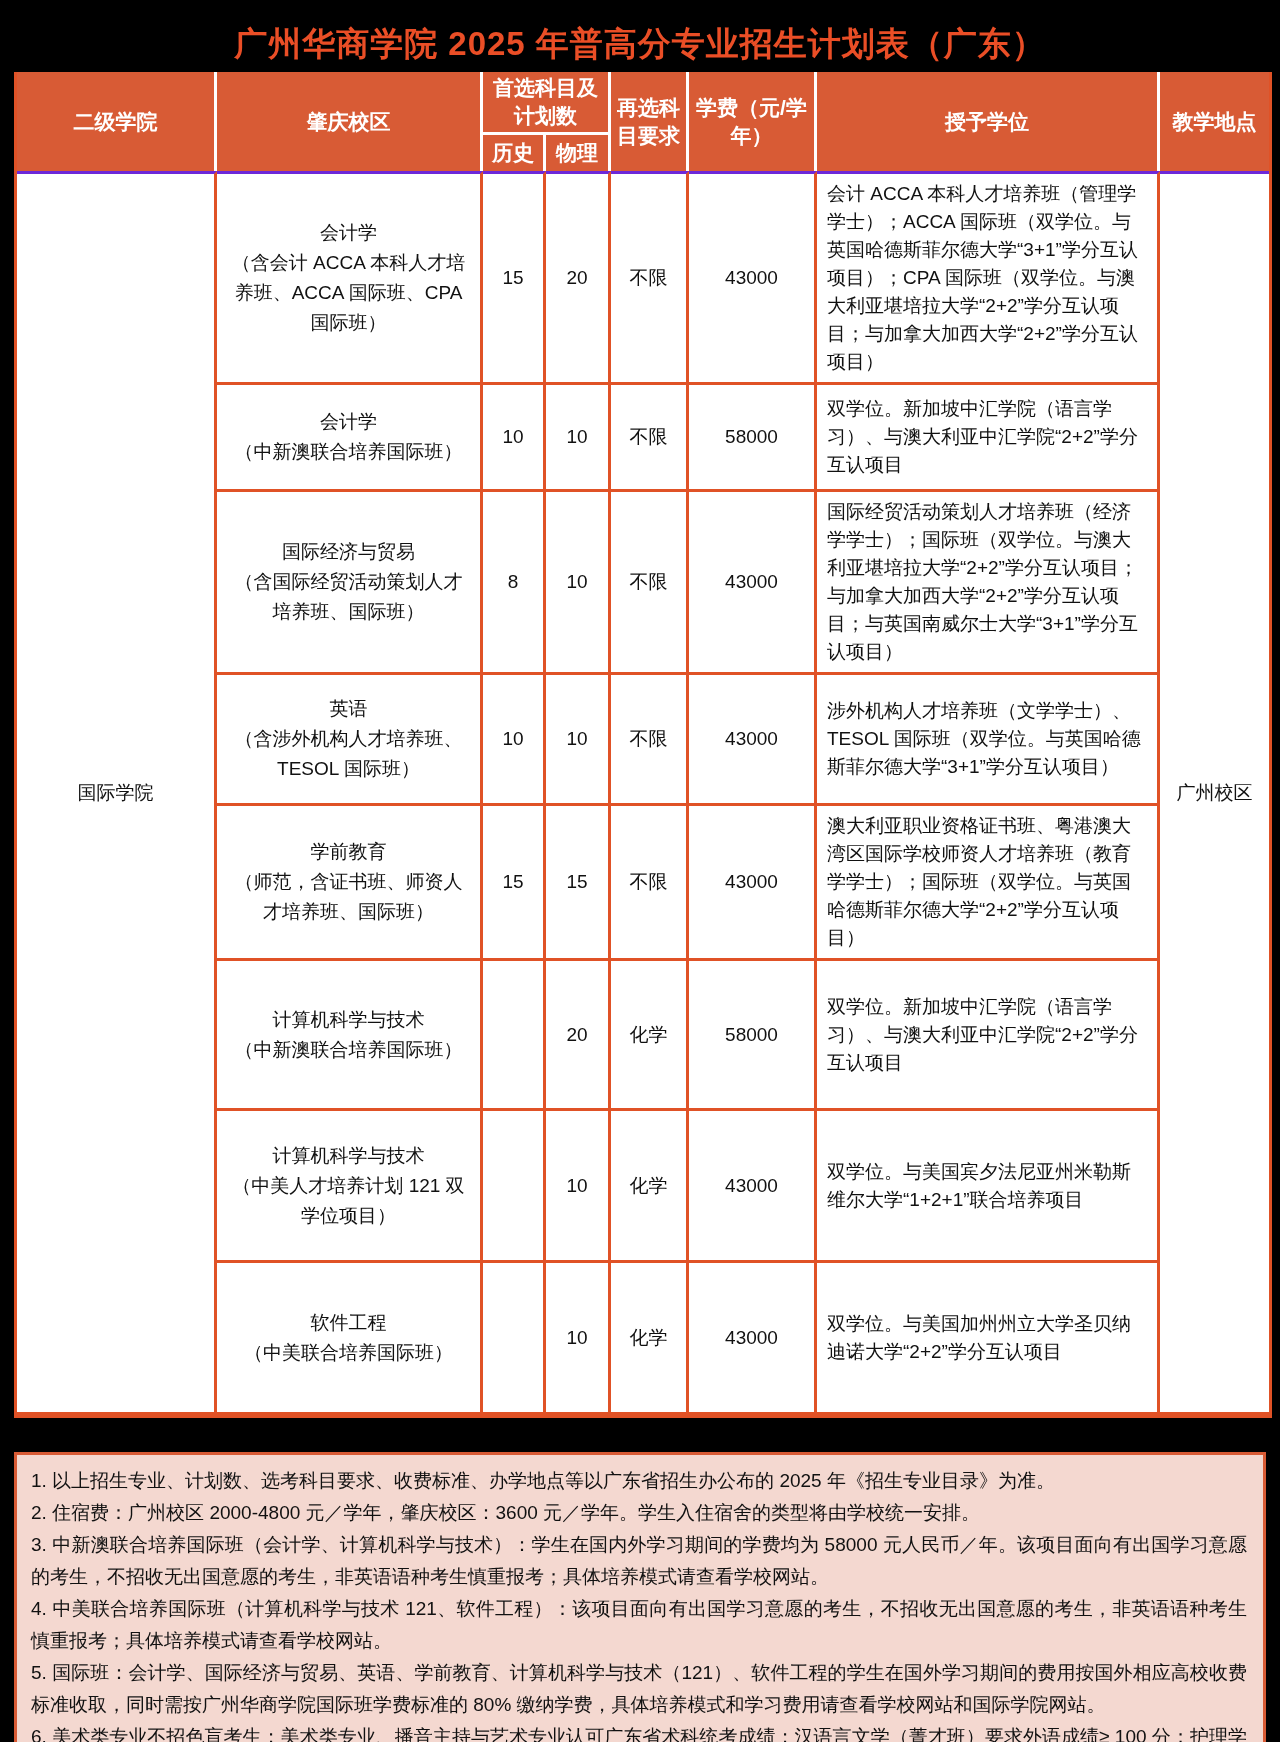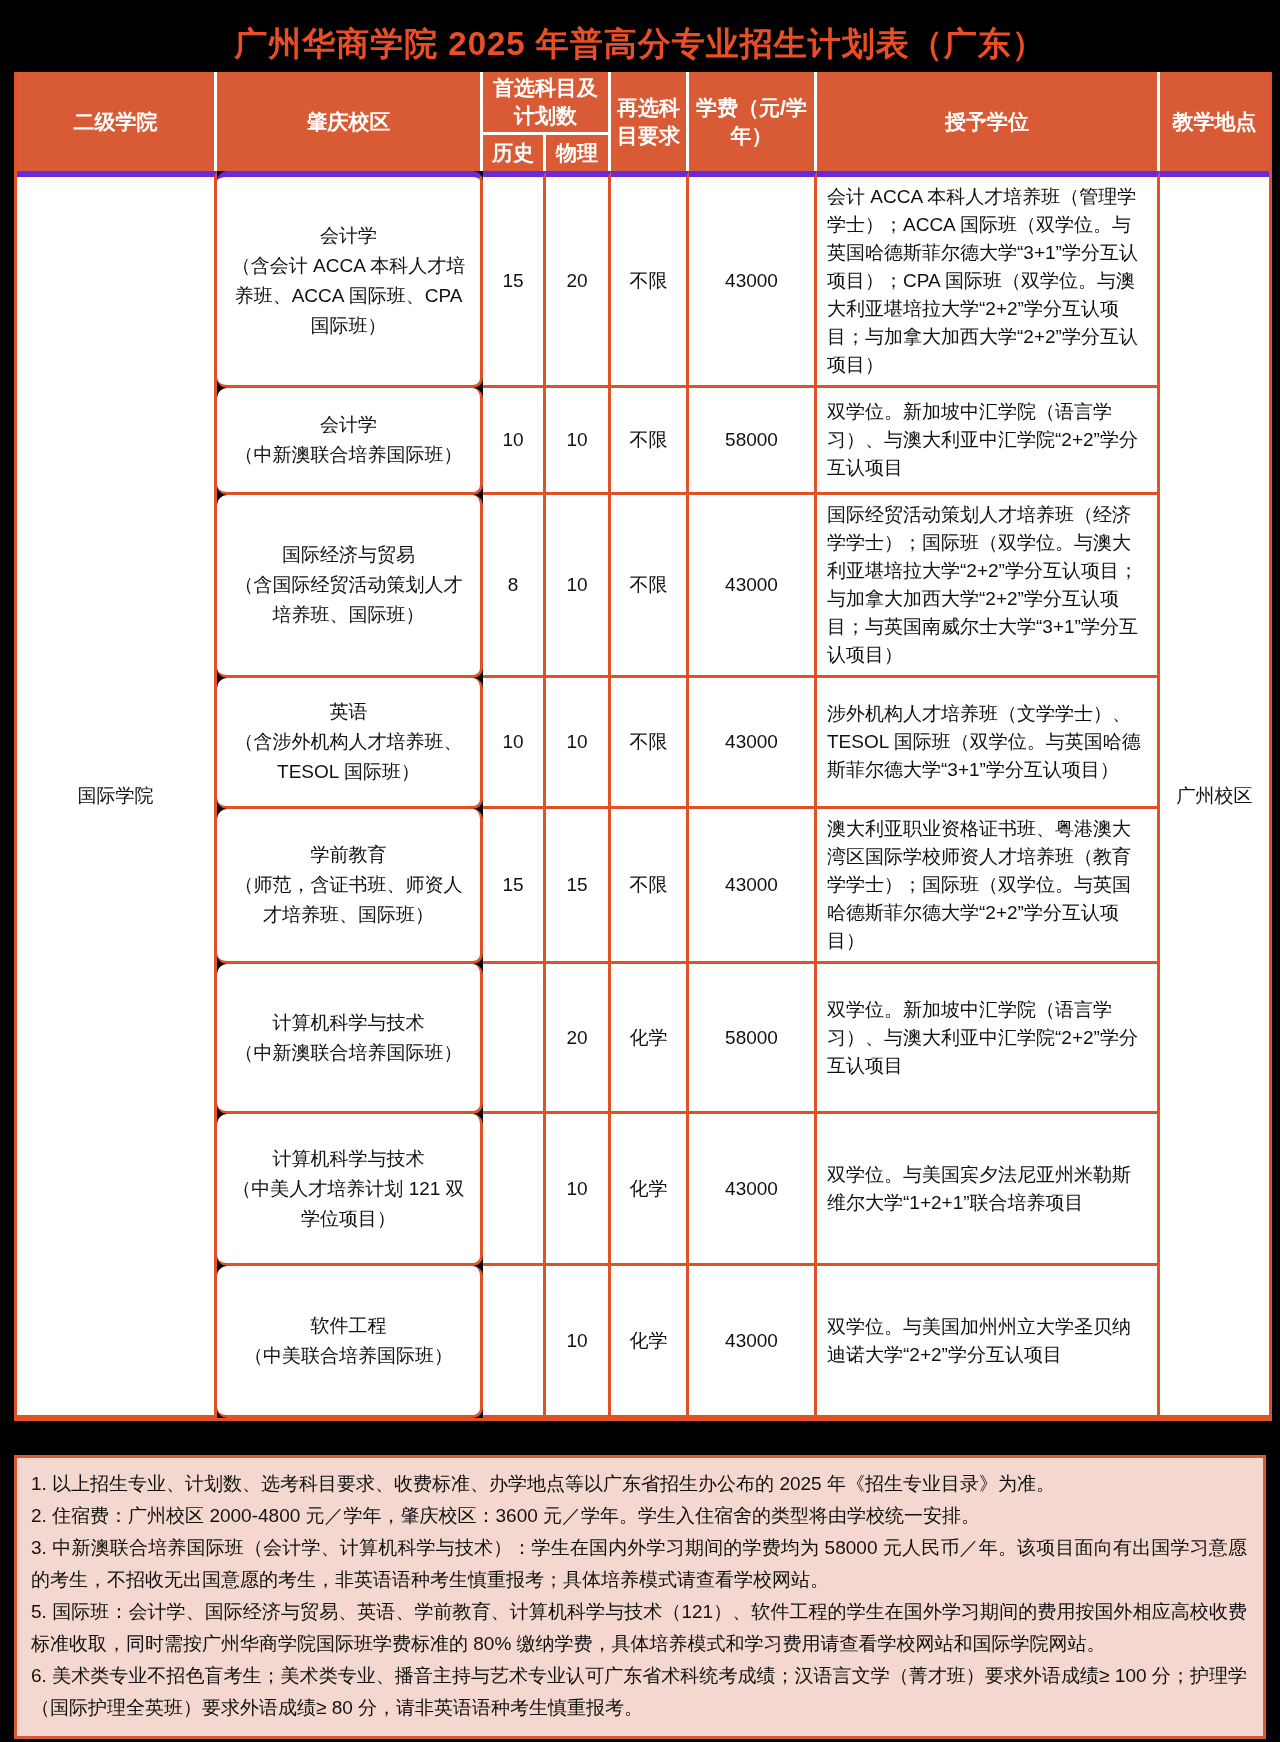--- a/index.html
+++ b/index.html
@@ -42,27 +42,27 @@
     background:#fff;
     color:#111;
     font-size:19px;
     text-align:center;
     vertical-align:middle;
     border-right:3px solid #E05226;
     border-bottom:3px solid #E05226;
     padding:4px 6px;
   }
   td.no-r{border-right:0;margin-left:48px;}
-  tbody tr.first td{border-top:6px solid #6d28d9;}
+  tbody tr.first td{border-top:3px solid #6d28d9;}
   td.degree{
     text-align:left;
     line-height:28px;
     padding:6px 10px;
   }
-  td.major{line-height:30px;padding:4px 10px;border-radius:10px;}
+  td.major{line-height:30px;padding:4px 10px;}
   .major-name{font-size:19px;}
   .major-detail{font-size:19px;}
   .hr1{height:57px;}
   .hr2{height:36px;}
   .r1{height:187px;}
   .r2{height:107px;}
   .r3{height:160px;}
   .r4{height:131px;}
   .r5{height:154px;}
   .r6{height:150px;}
@@ -202,15 +202,16 @@
       <td>43000</td>
       <td class="degree">双学位。与美国加州州立大学圣贝纳迪诺大学“2+2”学分互认项目</td>
     </tr>
   </tbody>
 </table>
 
 <div class="notes">
   <p class="note-line">1. 以上招生专业、计划数、选考科目要求、收费标准、办学地点等以广东省招生办公布的 2025 年《招生专业目录》为准。</p>
   <p class="note-line">2. 住宿费：广州校区 2000-4800 元／学年，肇庆校区：3600 元／学年。学生入住宿舍的类型将由学校统一安排。</p>
   <p class="note-line">3. 中新澳联合培养国际班（会计学、计算机科学与技术）：学生在国内外学习期间的学费均为 58000 元人民币／年。该项目面向有出国学习意愿的考生，不招收无出国意愿的考生，非英语语种考生慎重报考；具体培养模式请查看学校网站。</p>
+  <p class="note-line">4. 中美联合培养国际班（计算机科学与技术 121、软件工程）：该项目面向有出国学习意愿的考生，不招收无出国意愿的考生，非英语语种考生慎重报考；具体培养模式请查看学校网站。</p>
   <p class="note-line">5. 国际班：会计学、国际经济与贸易、英语、学前教育、计算机科学与技术（121）、软件工程的学生在国外学习期间的费用按国外相应高校收费标准收取，同时需按广州华商学院国际班学费标准的 80% 缴纳学费，具体培养模式和学习费用请查看学校网站和国际学院网站。</p>
   <p class="note-line">6. 美术类专业不招色盲考生；美术类专业、播音主持与艺术专业认可广东省术科统考成绩；汉语言文学（菁才班）要求外语成绩≥ 100 分；护理学（国际护理全英班）要求外语成绩≥ 80 分，请非英语语种考生慎重报考。</p>
 </div>
 
 </body></html>

